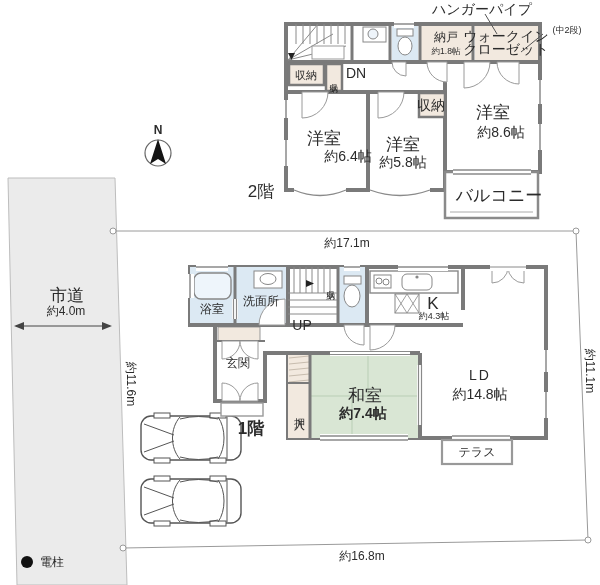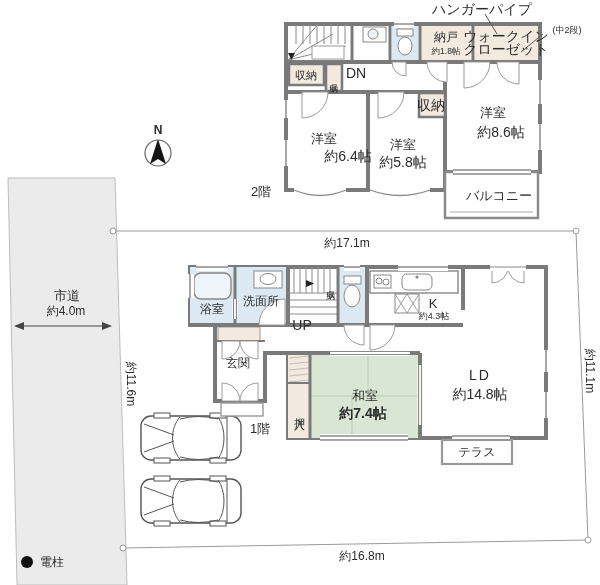--- a/index.html
+++ b/index.html
@@ -12,21 +12,21 @@
     position:absolute;transform:translate(-50%,-50%);
     white-space:nowrap;color:#2b2b2b;line-height:1;
     font-family:"Liberation Sans",sans-serif;
   }
   .vtx{
     writing-mode:vertical-rl;text-orientation:upright;
     transform:translate(-50%,-50%);letter-spacing:1px;
   }
   .rot{transform:translate(-50%,-50%) rotate(90deg);}
   .s8{font-size:8.5px;} .s9{font-size:9px;} .s10{font-size:14px;}
-  .s11{font-size:11px;} .s12{font-size:12px;} .s13{font-size:13px;}
+  .s11{font-size:11px;} .s12{font-size:12px;} .s13{font-size:17px;}
   .s14{font-size:14px;letter-spacing:2px;}
 </style>
 </head>
 <body>
 
 <div id="canvas">
 
 <svg id="plan-svg" width="600" height="585" viewBox="0 0 600 585">
   <defs>
     <g id="car">
@@ -305,21 +305,21 @@
 <div class="lbl vtx s8" style="left:334px;top:78px;">収納</div>
 <div class="lbl s10" style="left:431px;top:105px;">収納</div>
 <div class="lbl s13" style="left:324px;top:138px;">洋室</div>
 <div class="lbl s10" style="left:324px;top:156px;padding-left:48px;">約6.4帖</div>
 <div class="lbl s13" style="left:403px;top:144px;">洋室</div>
 <div class="lbl s10" style="left:403px;top:162px;">約5.8帖</div>
 <div class="lbl s13" style="left:493px;top:112px;">洋室</div>
 <div class="lbl s10" style="left:501px;top:132px;">約8.6帖</div>
 <div class="lbl s13" style="left:491px;top:195px;margin-left:8px;">バルコニー</div>
 
-<div class="lbl s13" style="left:260px;top:428px;">1階</div>
+<div class="lbl s13" style="left:251px;top:428px;font-weight:bold;">1階</div>
 <div class="lbl s10" style="left:302px;top:325px;">UP</div>
 <div class="lbl s12" style="left:212px;top:309px;">浴室</div>
 <div class="lbl s12" style="left:261px;top:301px;">洗面所</div>
 <div class="lbl vtx s8" style="left:331px;top:285px;">収納</div>
 <div class="lbl s13" style="left:433px;top:303px;">K</div>
 <div class="lbl s9" style="left:434px;top:316px;">約4.3帖</div>
 <div class="lbl s14" style="left:480px;top:375px;">LD</div>
 <div class="lbl s10" style="left:480px;top:394px;">約14.8帖</div>
 <div class="lbl s13" style="left:365px;top:395px;">和室</div>
 <div class="lbl s10" style="left:363px;top:413px;font-weight:bold;">約7.4帖</div>

